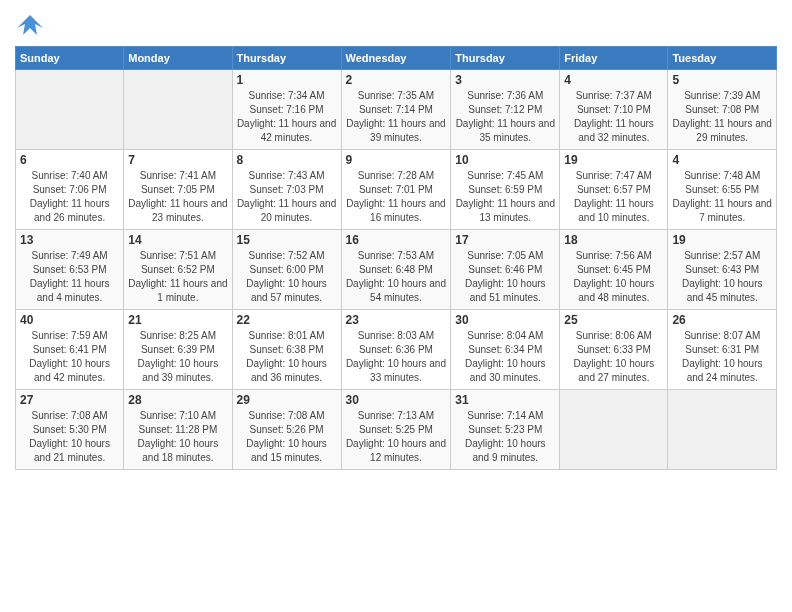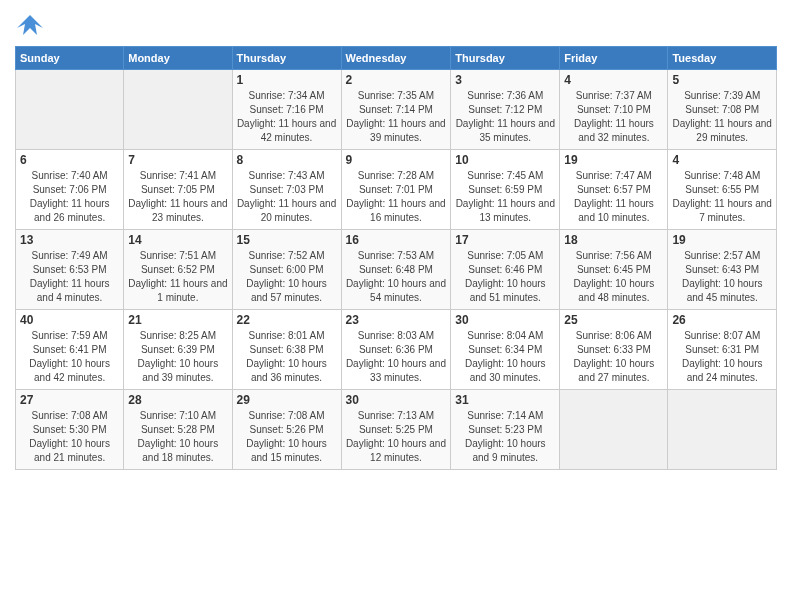--- a/index.html
+++ b/index.html
@@ -293,21 +293,21 @@
         <tr>
           <td>
             <span class="day-number">27</span>
             <div class="day-info">Sunrise: 7:08 AM
 Sunset: 5:30 PM
 Daylight: 10 hours and 21 minutes.</div>
           </td>
           <td>
             <span class="day-number">28</span>
             <div class="day-info">Sunrise: 7:10 AM
-Sunset: 5:28 PM
+Sunset: 11:28 PM
 Daylight: 10 hours and 18 minutes.</div>
           </td>
           <td>
             <span class="day-number">29</span>
             <div class="day-info">Sunrise: 7:08 AM
 Sunset: 5:26 PM
 Daylight: 10 hours and 15 minutes.</div>
           </td>
           <td>
             <span class="day-number">30</span>

